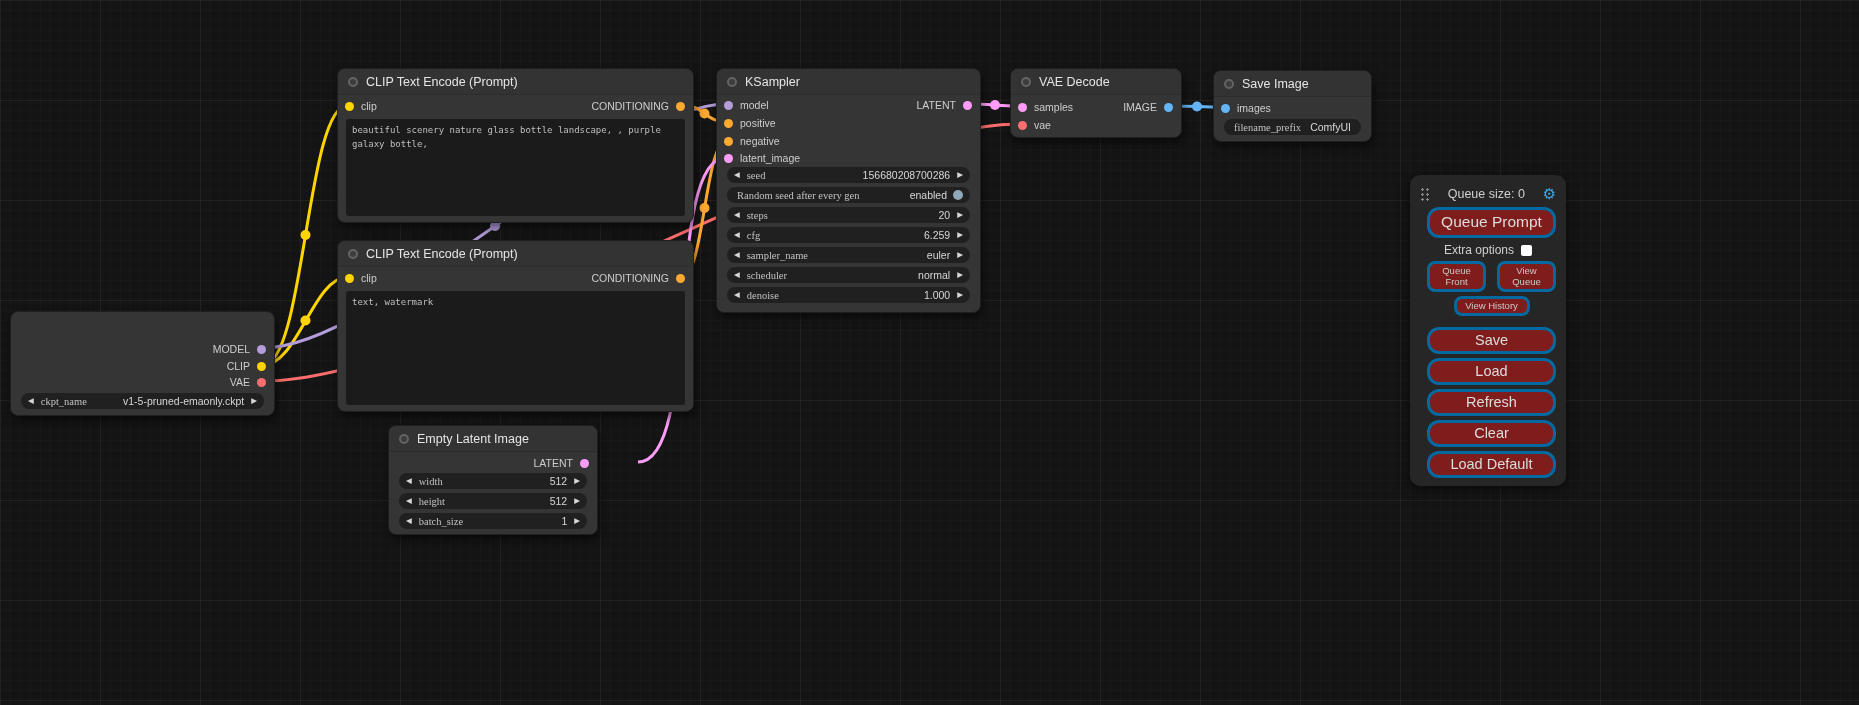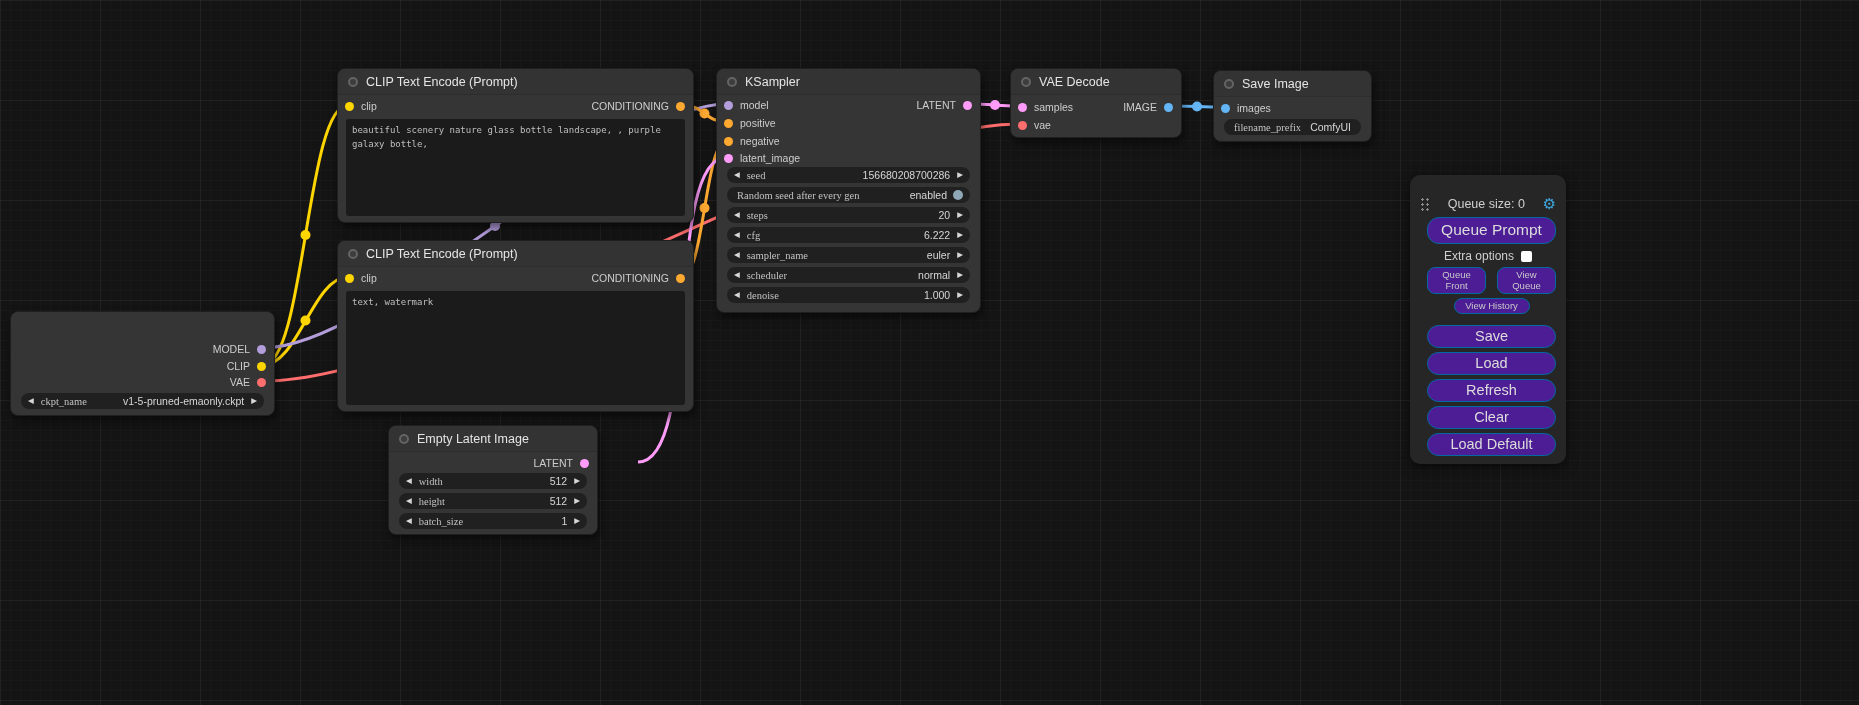--- a/index.html
+++ b/index.html
@@ -32,29 +32,29 @@
   .widget .wlabel { margin-left:7px; white-space:nowrap;font-family:Liberation Serif, serif; }
   .widget .wvalue { margin-left:auto; margin-right:7px; white-space:nowrap; color:#d6d6d6; }
   .widget.noarrow .wlabel { margin-left:3px; }
   .widget.noarrow .wvalue { margin-right:3px; }
   .toggle-dot { width:10px; height:10px; border-radius:50%; flex:none; margin-left:3px; }
   .node-text { position:absolute; left:8px; right:8px; background:#1b1b1b; border-radius:3px;
                color:#bfbfbf; font-family:"DejaVu Sans Mono", monospace; font-size:9px;
                line-height:1.5; padding:5px 6px; overflow:hidden; white-space:pre-wrap;
                word-break:break-word; }
   .menu { position:absolute; z-index:3; background:#262626; border-radius:10px;
-          padding:20px 10px 8px; display:flex; flex-direction:column; gap:4px;
+          padding:10px 10px 8px; display:flex; flex-direction:column; gap:4px;
           box-shadow:0 3px 12px rgba(0,0,0,0.6); }
   .menu-header { display:flex; align-items:center; color:#cfcfcf; font-size:12.5px; padding:1px 0 2px; }
   .drag-handle { width:10px; height:15px; flex:none;
       background-image:radial-gradient(#8a8a8a 1.1px, transparent 1.35px);
       background-size:5px 5px; background-position:0 1px; cursor:move; }
   .queue-size { flex:1; text-align:center; }
   .gear { font-size:15px; line-height:1; cursor:pointer; }
-  .btn { background:#4c1d95; border:1px solid #0369a1; border-radius:12px; color:#dcdcdc;
+  .btn { background:#7f1d1d; border:3px solid #0369a1; border-radius:12px; color:#dcdcdc;
          font-family:"Liberation Sans", sans-serif; font-size:14.5px; padding:2px 0 3px;
          cursor:pointer;margin-left:7px; }
   .btn.big { font-size:15.5px; padding:3px 0 4px; }
   .btn.sm { font-size:9.5px; padding:1px 5px 2px; border-radius:8px; color:#c9c9c9; }
   .btn.save-gap { margin-top:7px; }
   .extra-row { display:flex; align-items:center; justify-content:center; gap:7px;
                color:#cfcfcf; font-size:12px; padding:1px 0 0; }
   .checkbox { width:11px; height:11px; background:#ffffff; border-radius:2px; cursor:pointer; }
   .small-row { display:flex; gap:4px; }
   .small-row .btn { flex:1; }
@@ -207,21 +207,21 @@
     </div>
     <div class="widget" style="top:138px">
       <span class="arrow">◀</span>
       <span class="wlabel">steps</span>
       <span class="wvalue">20</span>
       <span class="arrow">▶</span>
     </div>
     <div class="widget" style="top:158px">
       <span class="arrow">◀</span>
       <span class="wlabel">cfg</span>
-      <span class="wvalue">6.222</span>
+      <span class="wvalue">6.259</span>
       <span class="arrow">▶</span>
     </div>
     <div class="widget" style="top:178px">
       <span class="arrow">◀</span>
       <span class="wlabel">sampler_name</span>
       <span class="wvalue">euler</span>
       <span class="arrow">▶</span>
     </div>
     <div class="widget" style="top:198px">
       <span class="arrow">◀</span>

